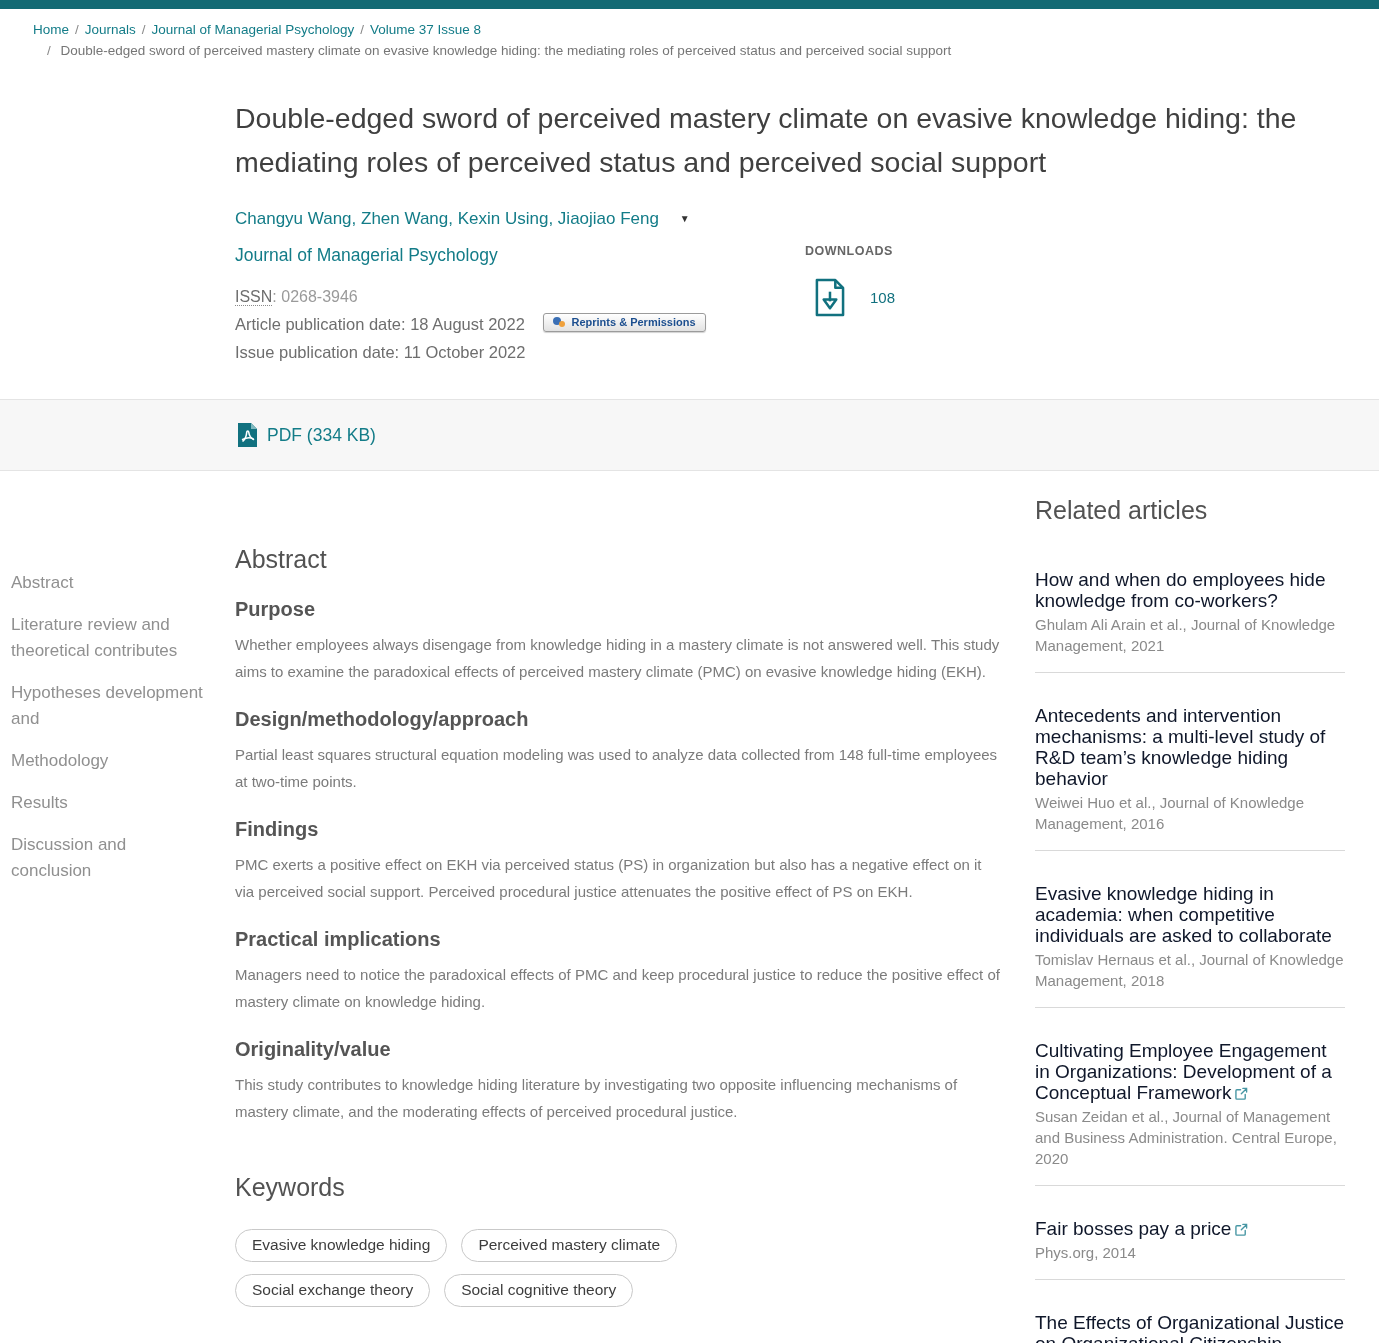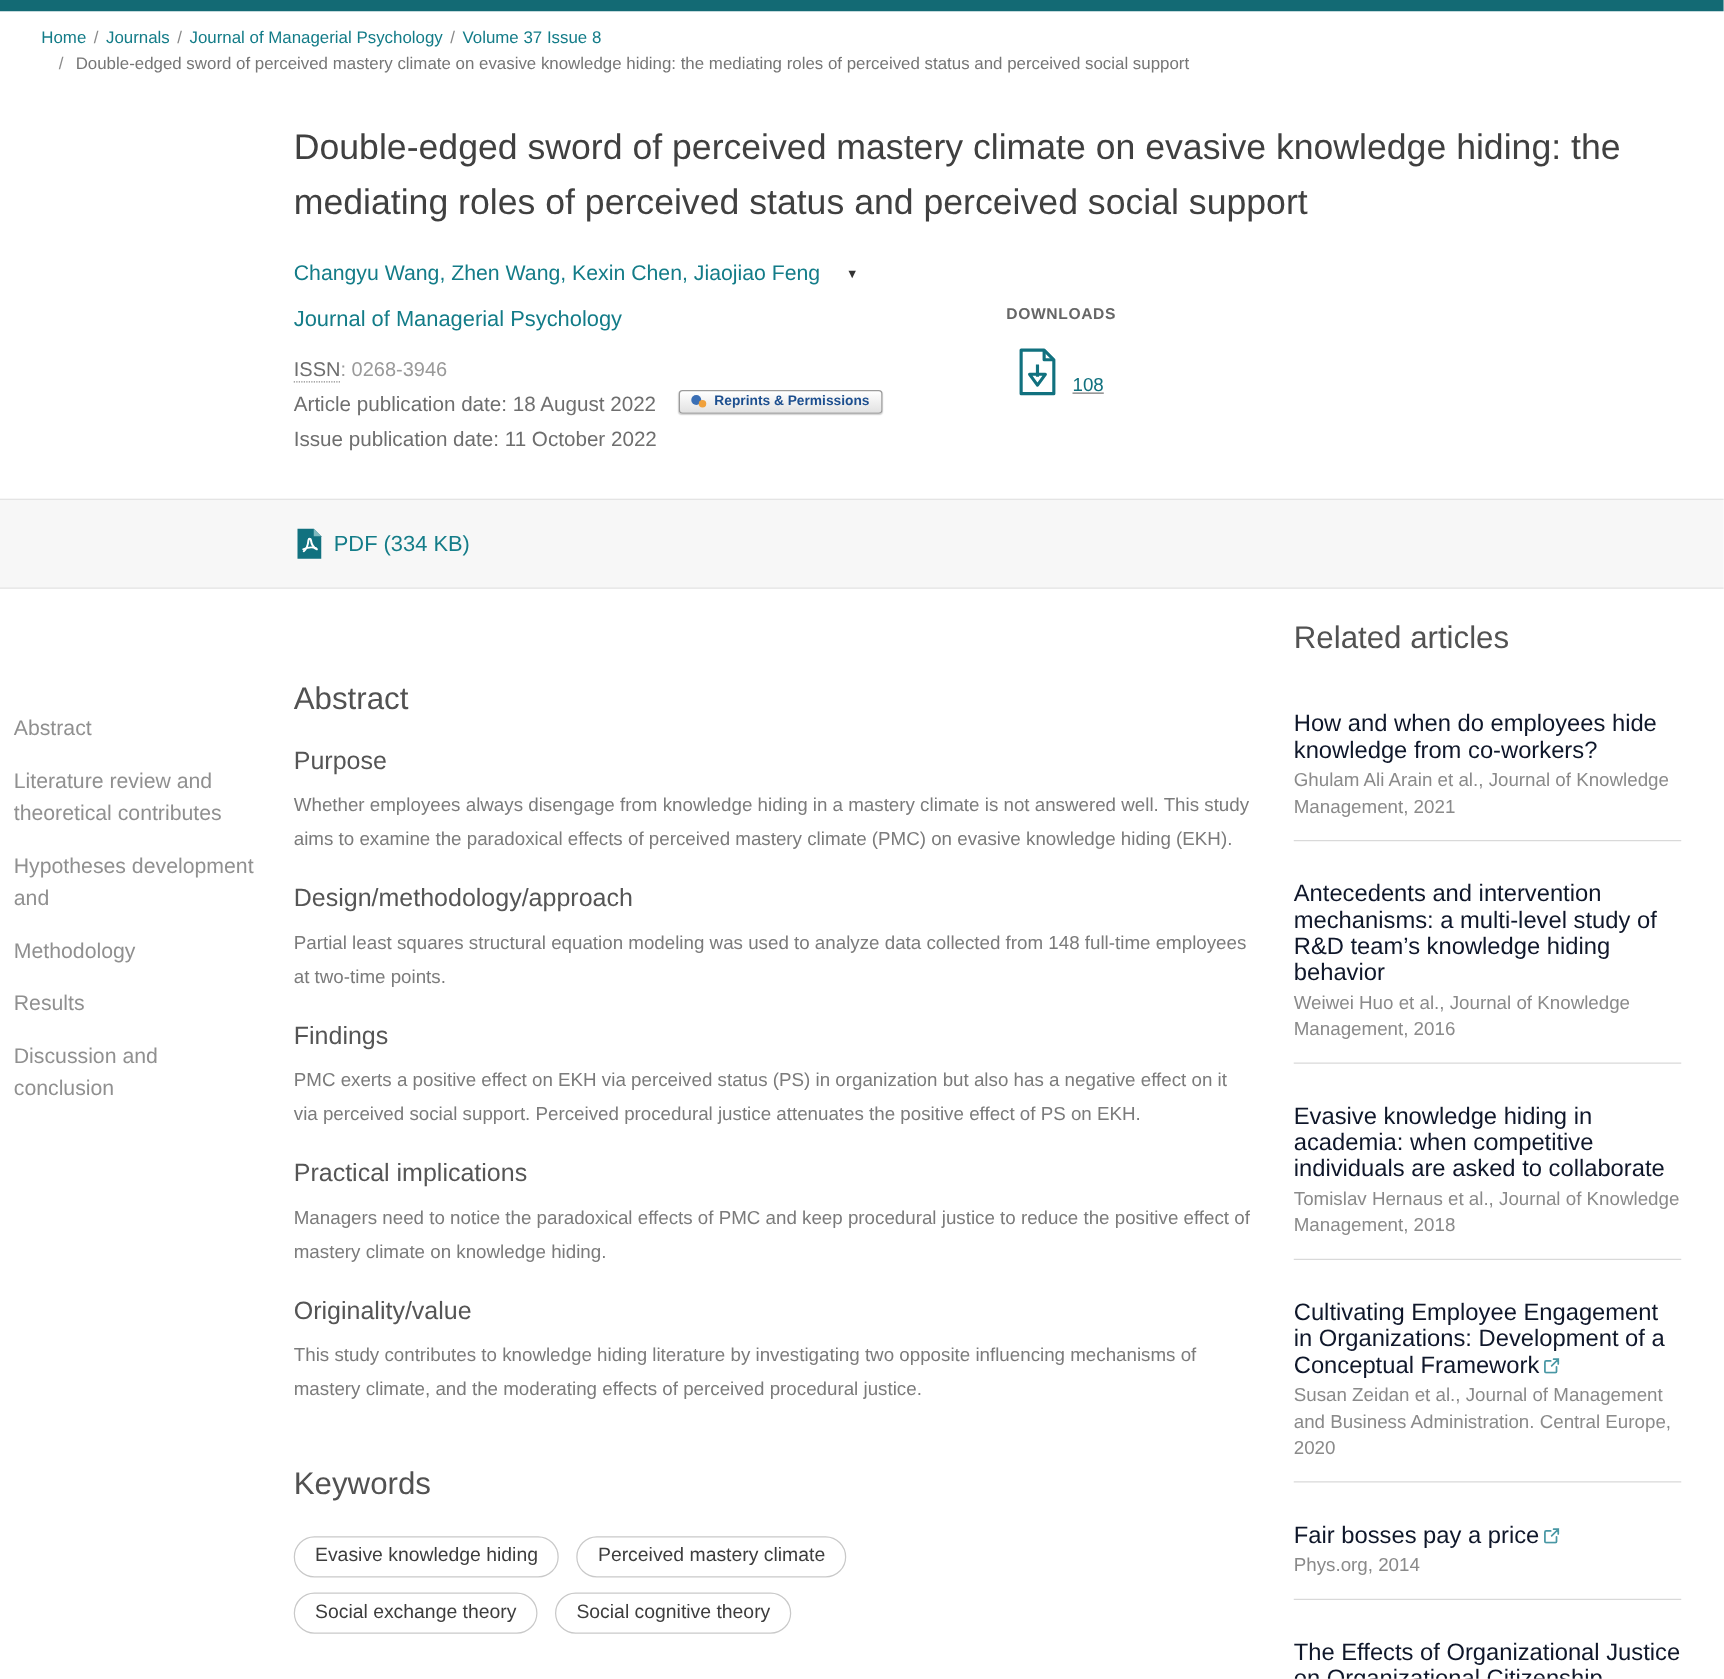--- a/index.html
+++ b/index.html
@@ -48,21 +48,21 @@
     padding: 2px 9px 3px; margin-left: 14px; vertical-align: 2px;
     font-size: 11px; font-weight: bold; color: #1d4f8f; cursor: pointer;
   }
   .rp-icon { position: relative; width: 13px; height: 12px; display: inline-block; }
   .rp-icon i { position: absolute; border-radius: 50%; }
   .rp-icon .b { width: 8px; height: 8px; background: #3a6fb5; left: 0; top: 1px; }
   .rp-icon .o { width: 6px; height: 6px; background: #f0a13c; left: 6px; top: 5px; }
 
   .downloads-block { margin-left: 0; width: 120px; padding-top: 2px; }
   .downloads-label { font-size: 12.5px; font-weight: bold; letter-spacing: .5px; color: #666; }
-  .downloads-row { margin-top: 20px; display: flex; align-items: flex-end; gap: 13px; padding-left: 9px; text-decoration: underline; }
+  .downloads-row { margin-top: 20px; display: flex; align-items: center; gap: 25px; padding-left: 9px; }
   .downloads-count { color: #11717f; font-size: 15px; }
 
   
   .pdf-bar {
     margin-top: 34px; height: 72px; width: 100%;
     background: #f7f7f7; border-top: 1px solid #e4e4e4; border-bottom: 1px solid #e4e4e4;
     display: flex; align-items: center; padding-left: 237px;
   }
   .pdf-link { display: inline-flex; align-items: center; gap: 9px; color: #137c88; font-size: 17.5px; }
 
@@ -70,21 +70,21 @@
   .main { display: flex; }
   .toc { width: 235px; padding: 99px 0 0 11px; flex: 0 0 auto; }
   .toc-item {
     width: 196px; margin-bottom: 16px;
     font-size: 17px; line-height: 26px; color: #909090; cursor: pointer;
   }
   .content { width: 800px; padding: 72px 33px 0 0; flex: 0 0 auto; }
   .abstract-h, .keywords-h {
     font-size: 25px; line-height: 32px; font-weight: 400; color: #525252; margin: 0;
   }
-  .abs-sec-h { font-size: 20px; line-height: 26px; font-weight: 400; color: #555; margin: 21px 0 0; }
+  .abs-sec-h { font-size: 20px; line-height: 26px; font-weight: 700; color: #555; margin: 21px 0 0; }
   .abs-sec-p { font-size: 15px; line-height: 27px; color: #7b7b7b; margin: 9px 0 14px; }
   .keywords-h { margin-top: 46px; }
   .pills { margin-top: 26px; display: flex; flex-wrap: wrap; gap: 12px 14px; width: 650px; }
   .pill {
     border: 1px solid #c9c9c9; border-radius: 17px; padding: 6px 16px 7px;
     font-size: 15.5px; color: #3d3d3d; background: #fff; cursor: pointer; white-space: nowrap;
   }
 
   
   .sidebar { width: 344px; padding-top: 23px; flex: 0 0 auto; }
@@ -105,21 +105,21 @@
   <div class="crumb-line2">
     <span class="crumb-sep">/</span>
     <span class="crumb-current">Double-edged sword of perceived mastery climate on evasive knowledge hiding: the mediating roles of perceived status and perceived social support</span>
   </div>
 </nav>
 
 <header class="article-header">
   <h1 class="article-title">Double-edged sword of perceived mastery climate on evasive knowledge hiding: the mediating roles of perceived status and perceived social support</h1>
 
   <div class="authors-row">
-    <a class="authors-link">Changyu Wang, Zhen Wang, Kexin Chen, Jiaojiao Feng</a>
+    <a class="authors-link">Changyu Wang, Zhen Wang, Kexin Using, Jiaojiao Feng</a>
     <span class="authors-caret">▼</span>
   </div>
 
   <div class="meta-flex">
     <div class="meta-left">
       <div><a class="journal-link">Journal of Managerial Psychology</a></div>
       <div class="issn-line">
         <span class="issn-abbr">ISSN</span><span>: 0268-3946</span>
       </div>
       <div class="date-line">

